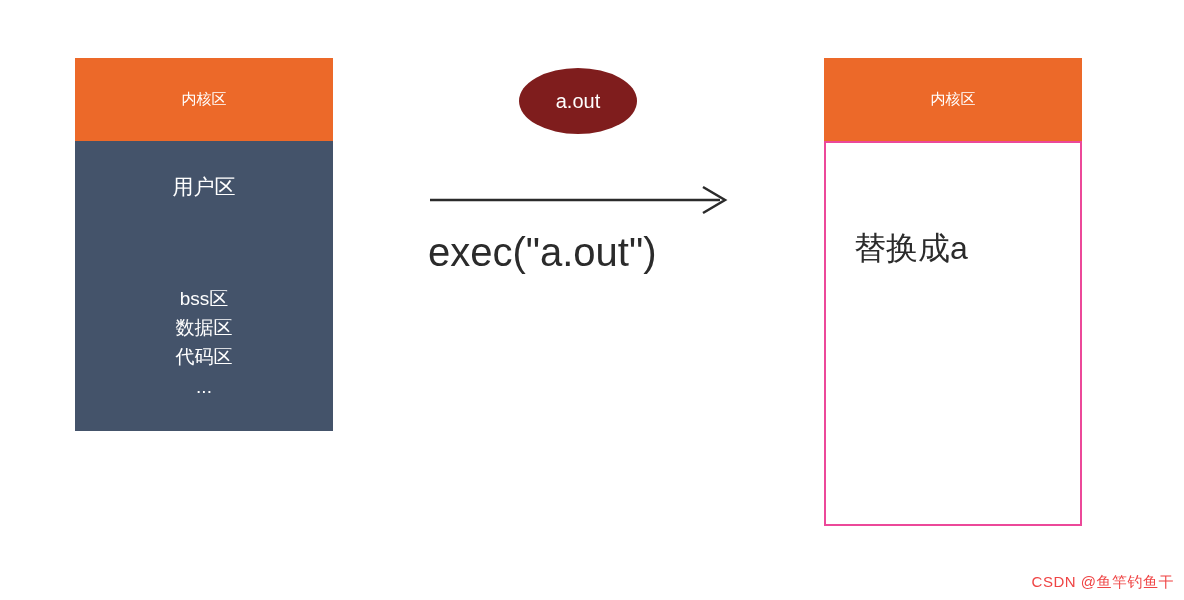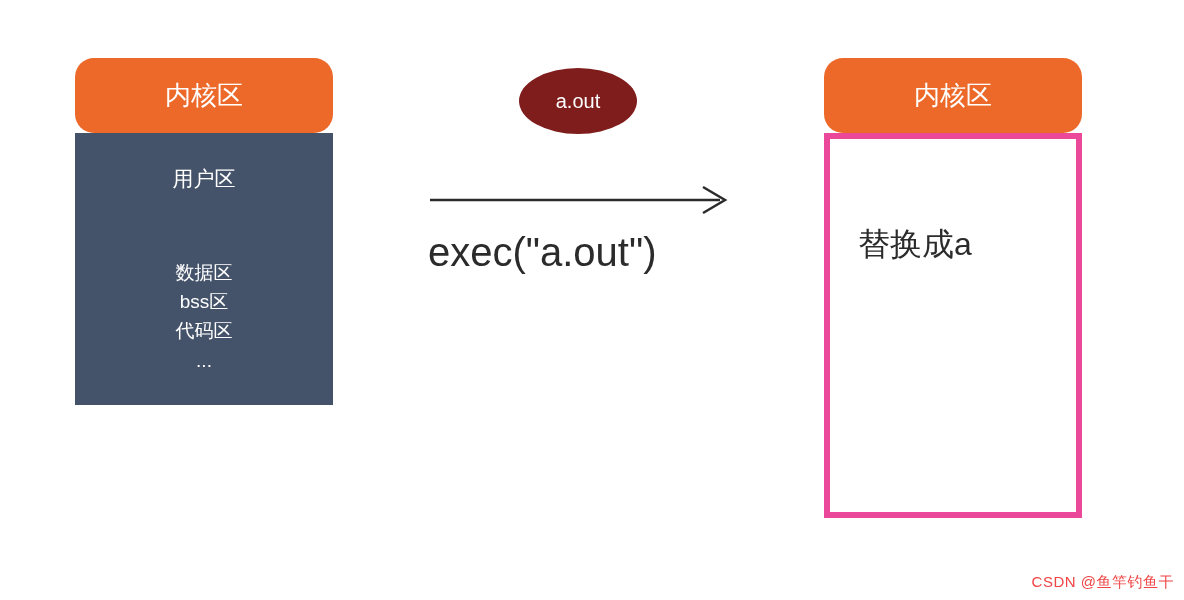--- a/index.html
+++ b/index.html
@@ -16,37 +16,36 @@
       position: absolute;
       left: 75px;
       top: 58px;
       width: 258px;
     }
     
     .kernel-header {
       background: #ec6929;
       color: #ffffff;
       text-align: center;
-      padding: 20px 0;
-      font-size: 26px;
-      border-radius: 19px;
+      padding: 32px 0;
+      font-size: 15px;
     }
     
     .user-body {
       background: #44536a;
       color: #ffffff;
       text-align: center;
       padding-top: 30px;
       padding-bottom: 30px;
       font-size: 19px;
       line-height: 1.55;
     }
     
     .user-title {
-      margin-bottom: 62px;
+      margin-bottom: 80px;
       font-size: 21px;
     }
     
     .aout-badge {
       position: absolute;
       left: 519px;
       top: 68px;
       width: 118px;
       height: 66px;
       background: #7f1d1d;
@@ -75,21 +74,21 @@
     }
     
     .right-block {
       position: absolute;
       left: 824px;
       top: 58px;
       width: 258px;
     }
     
     .replace-body {
-      border: 6px solid #ec4899;
+      border: 2px solid #ec4899;
       background: #ffffff;
       color: #2b2b2b;
       padding: 85px 28px 120px 28px;
       font-size: 32px;
       line-height: 1.3;
       height: 385px;
     }
     .replace-body .line1 { margin-bottom: 70px; }
     
     .watermark {
@@ -103,22 +102,22 @@
   </style>
 </head>
 <body>
 
 <div class="left-block">
   <div class="kernel-header">
     <span>内核区</span>
   </div>
   <div class="user-body">
     <div class="user-title">用户区</div>
+    <div>bss区</div>
     <div>数据区</div>
-    <div>bss区</div>
     <div>代码区</div>
     <div>...</div>
   </div>
 </div>
 
 <div class="aout-badge">
   <span>a.out</span>
 </div>
 
 <svg class="arrow" viewBox="0 0 310 40">

